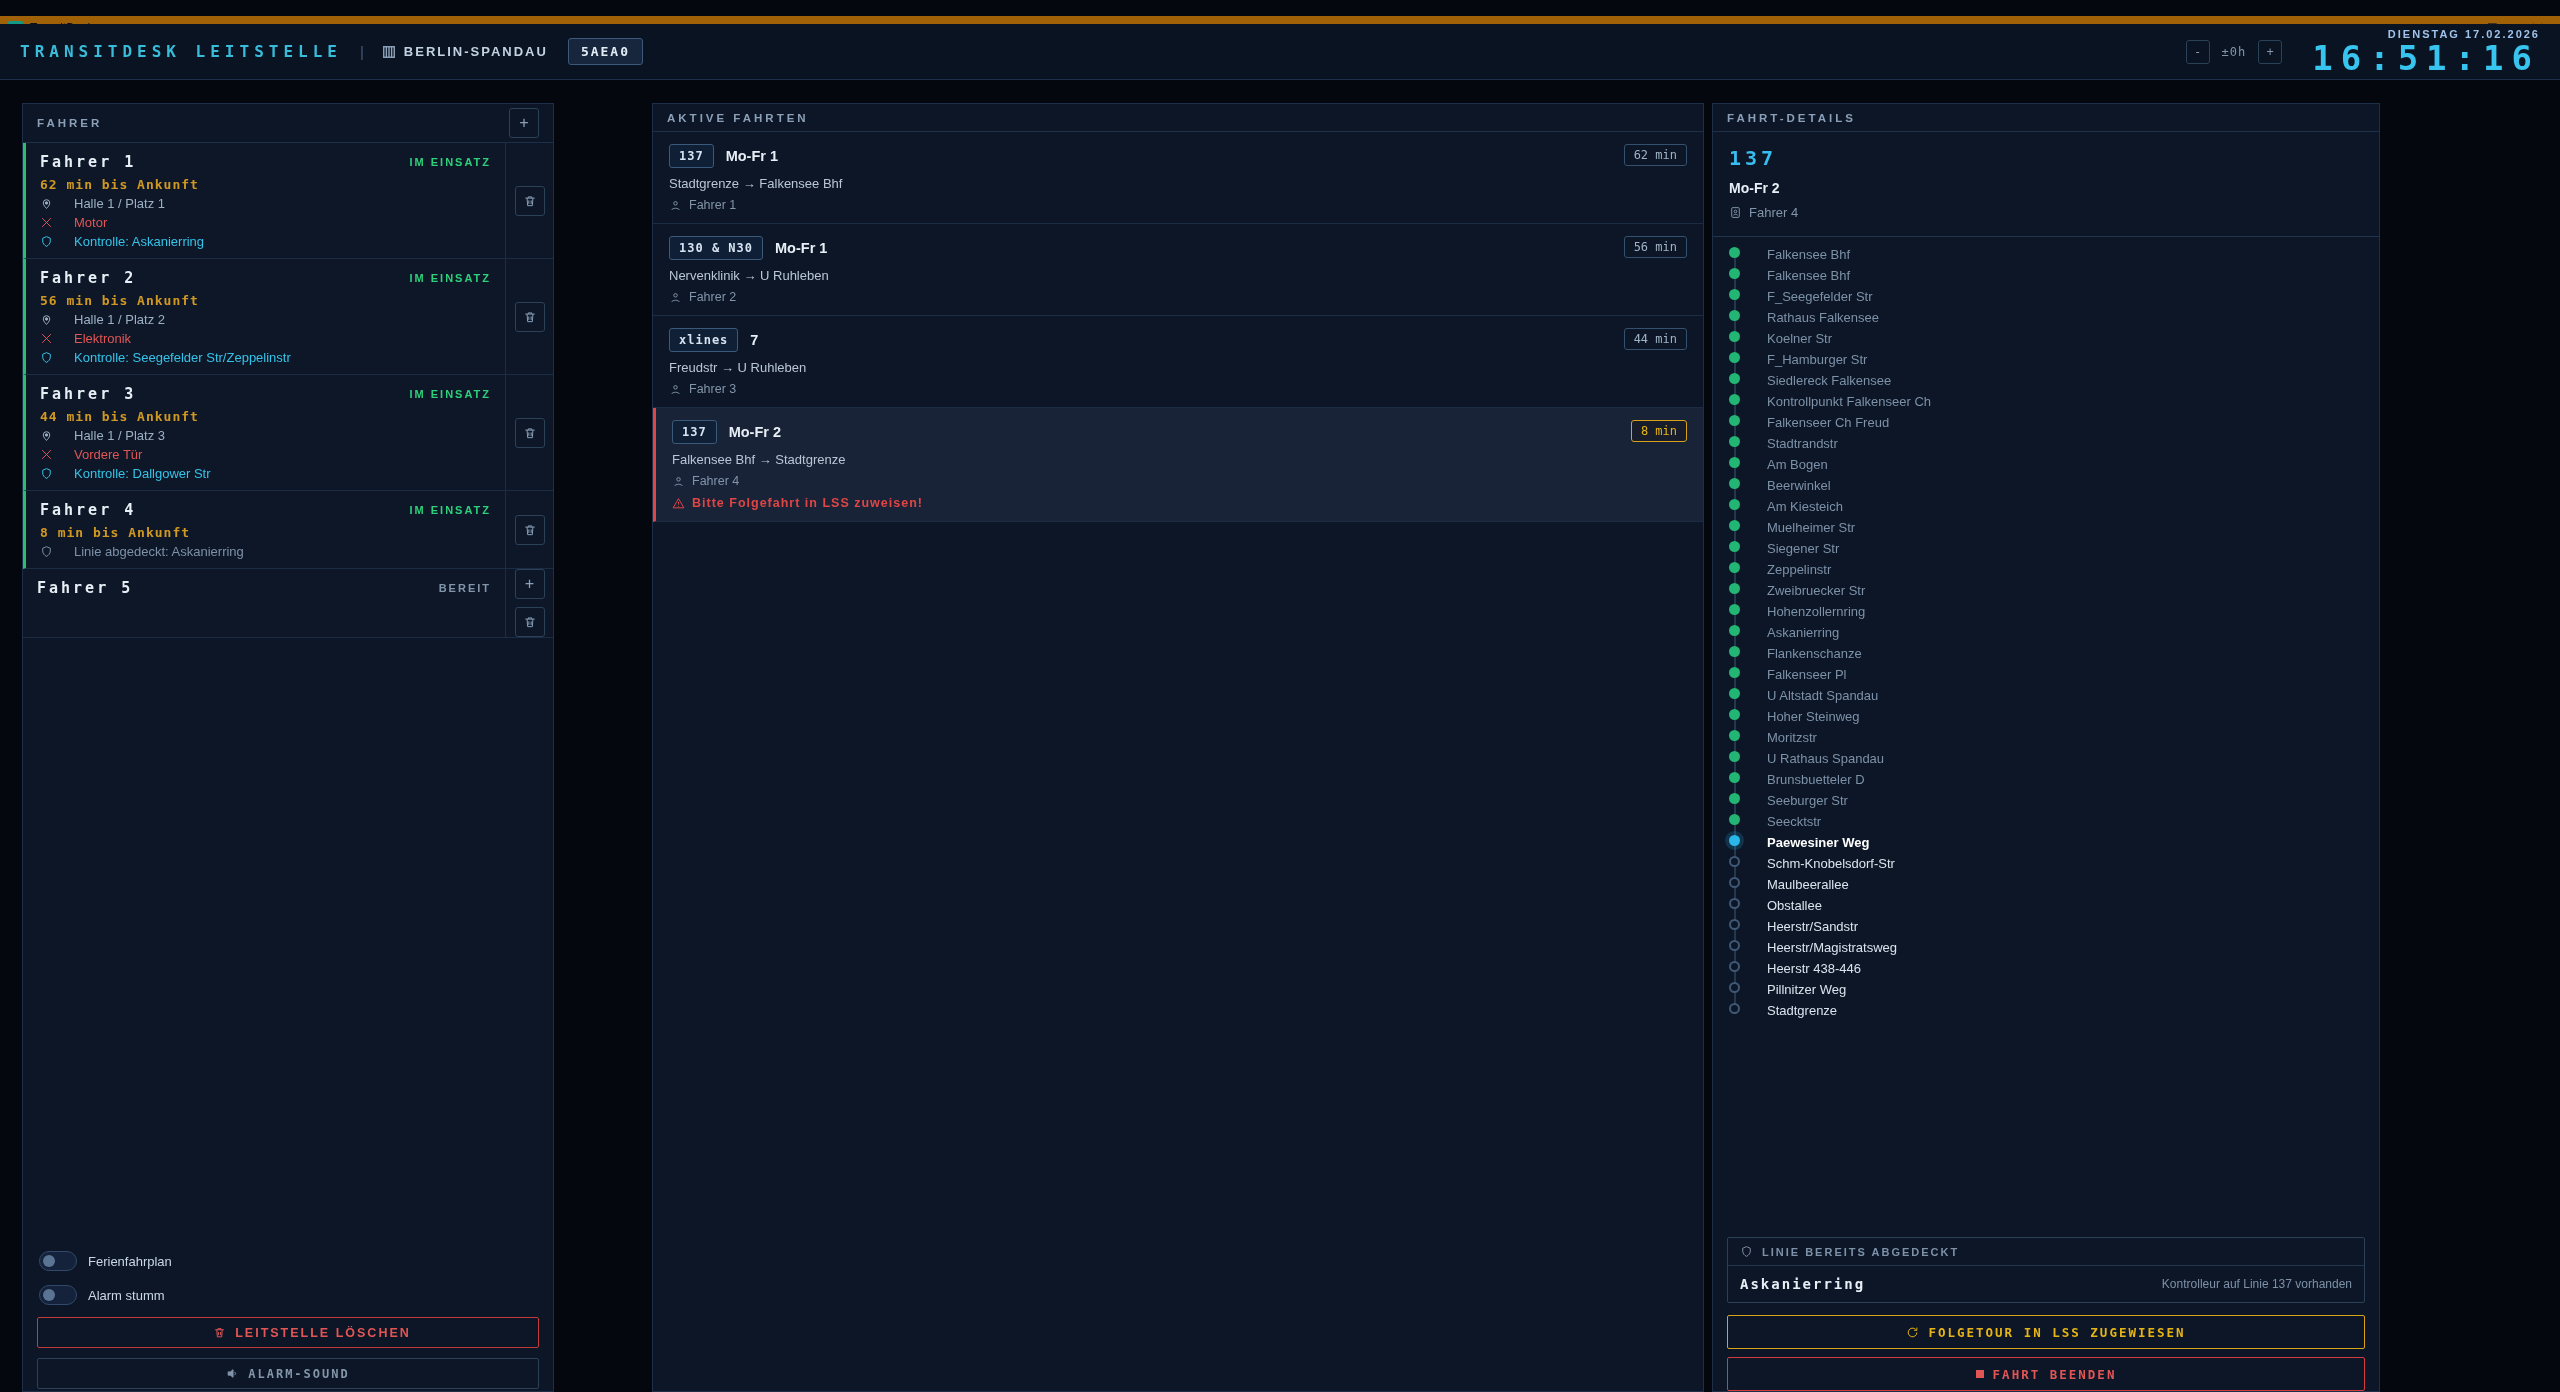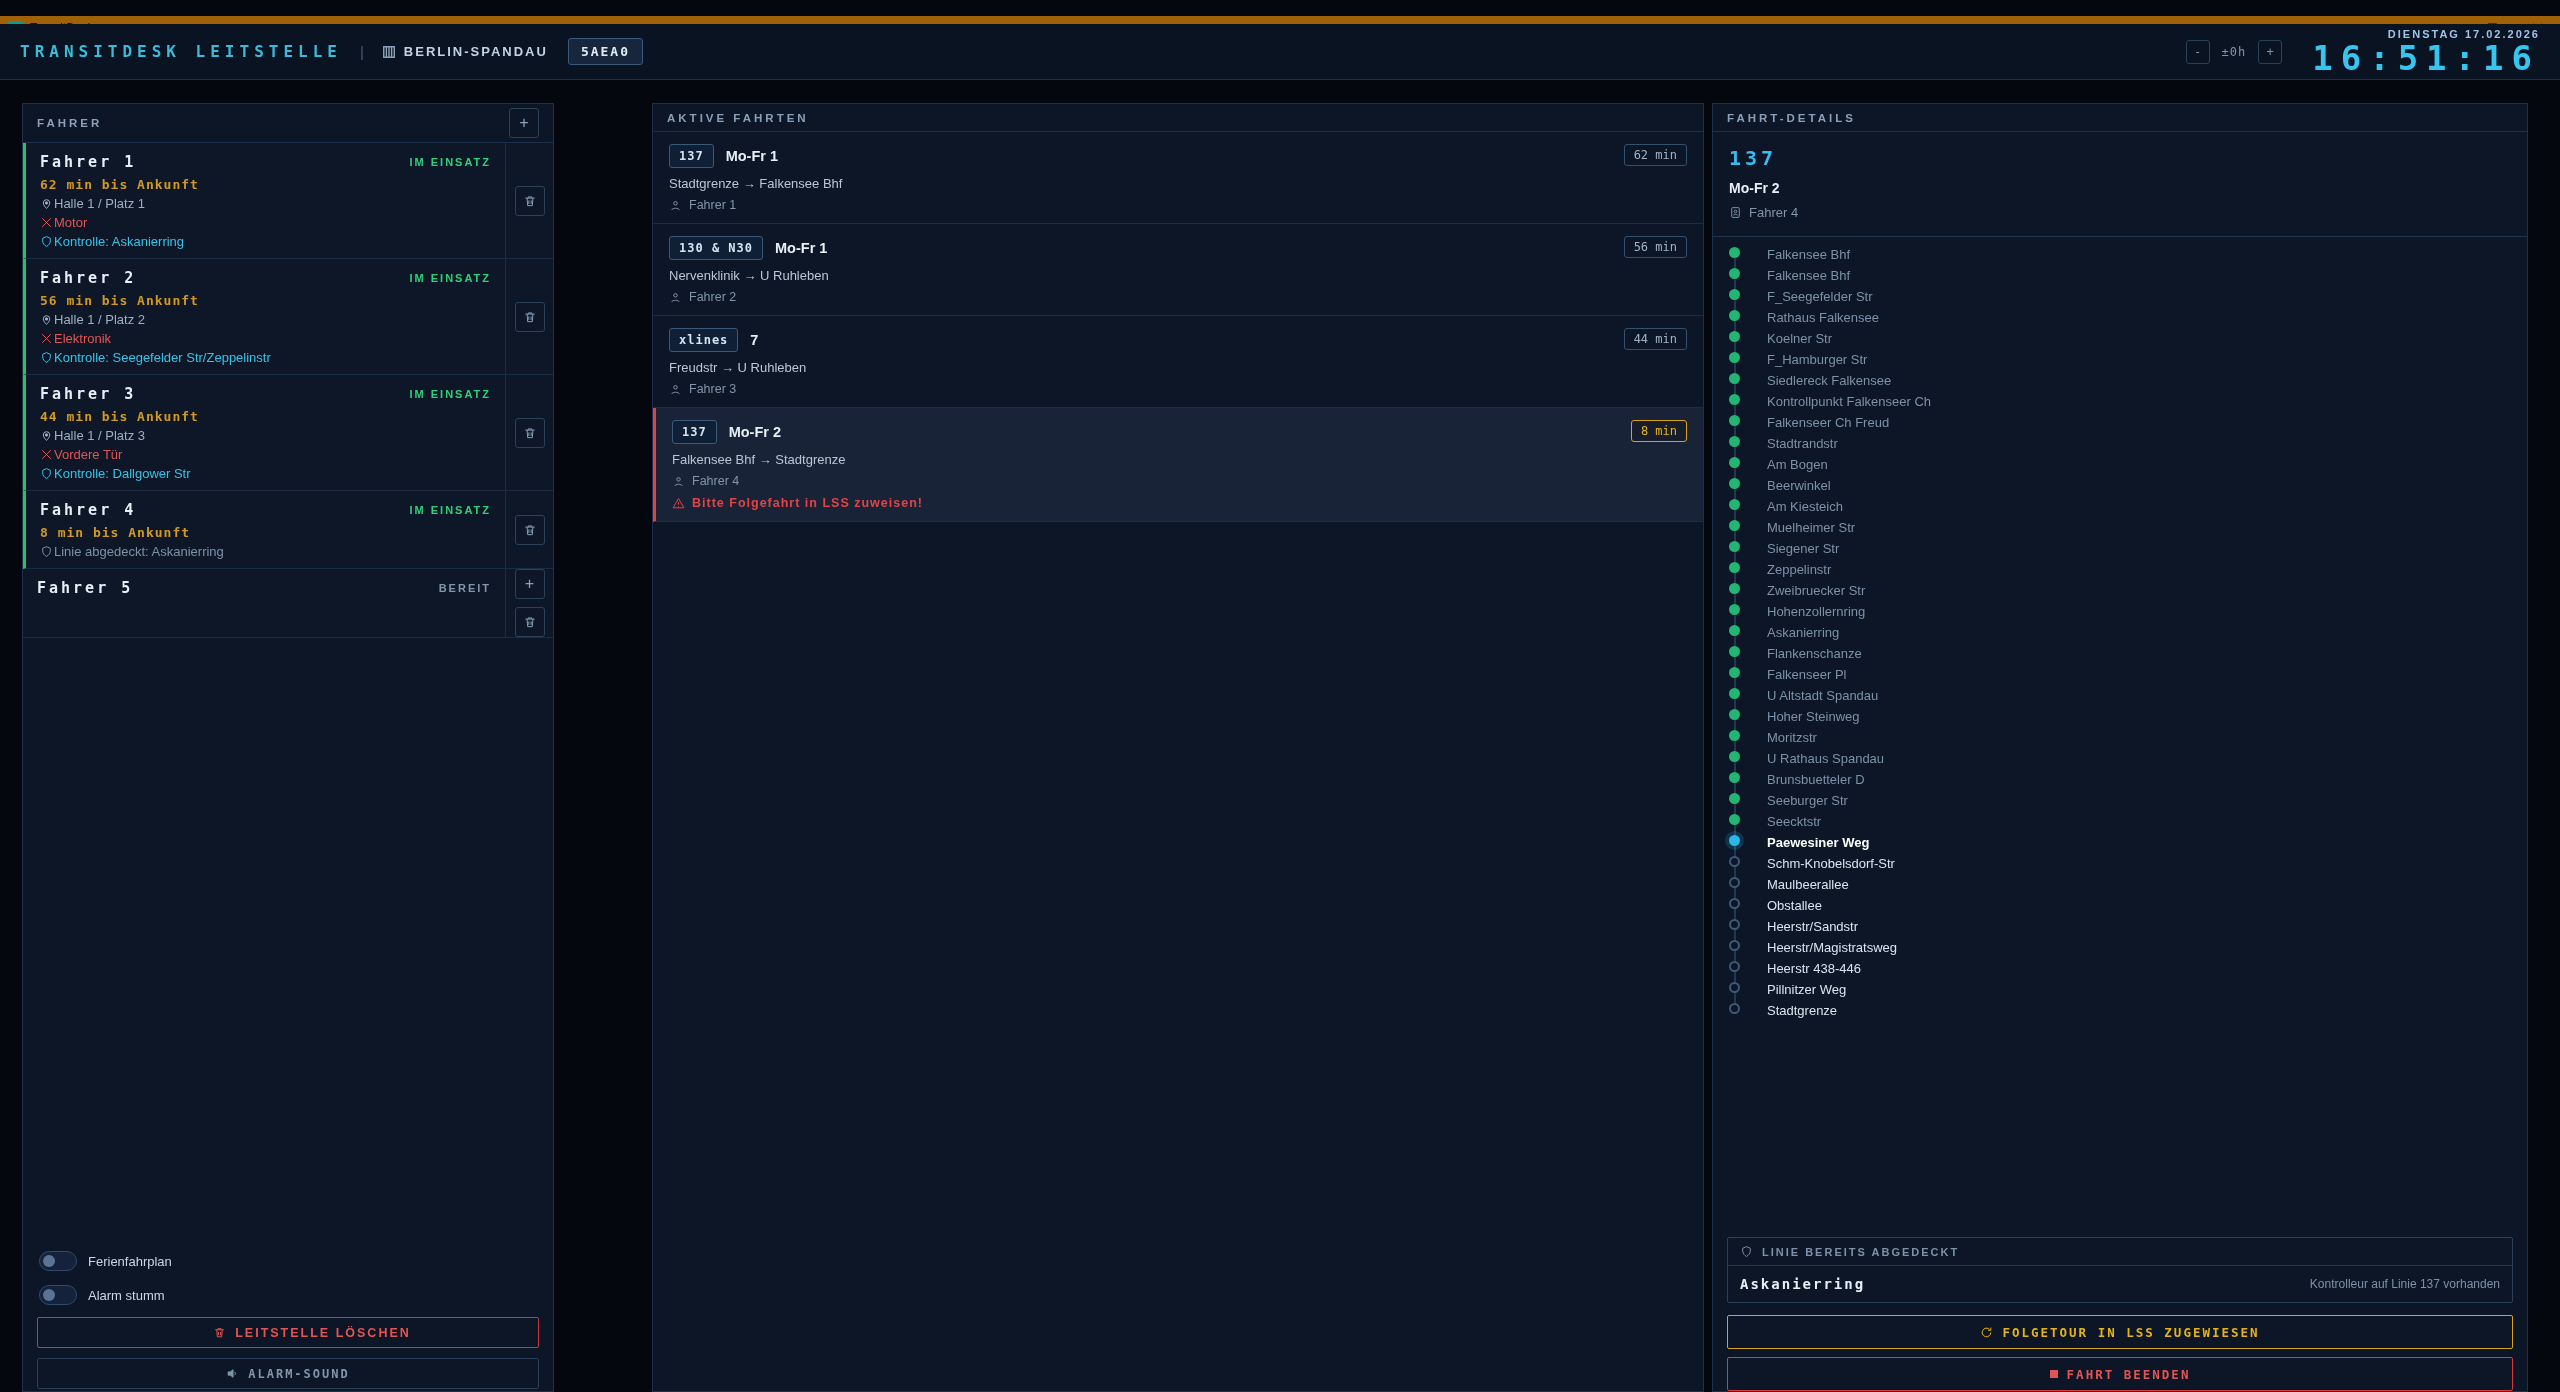--- a/index.html
+++ b/index.html
@@ -37,42 +37,42 @@
   .clock-col { display:flex; flex-direction:column; align-items:flex-end; }
   .hdr-date { color:#9fc3ea; font-weight:bold; font-size:11px; letter-spacing:2px; }
   .hdr-clock { color:#37c5ef; font:bold 34px "DejaVu Sans Mono",monospace; letter-spacing:8px;
                line-height:1; margin-top:1px; }
 
   
   .panel { position:absolute; top:79px; bottom:0; background:#0c1626; border:1px solid #1d2f49;
            display:flex; flex-direction:column; overflow:hidden; }
   #panel-drivers { left:22px;  width:532px; }
   #panel-trips   { left:652px; width:1052px; }
-  #panel-details { left:1712px; width:816px; }
+  #panel-details { left:1712px; width:668px; }
   .panel-head { display:flex; align-items:center; justify-content:space-between; min-height:36px;
                 padding:4px 14px; border-bottom:1px solid #1d2f49; }
   .panel-title { color:#8ba0b8; font-weight:bold; font-size:11.5px; letter-spacing:3px; }
   .icon-btn { width:30px; height:30px; border:1px solid #2b4158; border-radius:3px; background:transparent;
               color:#8ba0b8; display:flex; align-items:center; justify-content:center;
               font:15px "DejaVu Sans Mono",monospace; }
   .icon-btn svg { width:14px; height:14px; stroke:currentColor; fill:none; stroke-width:1.7; }
 
   
   .driver-card { display:flex; border-bottom:1px solid #1b2c44; background:#0d1728; }
   .driver-card.on-duty { border-left:3px solid #27c06b; }
   .drv-body { flex:1; padding:10px 14px 9px; }
   .drv-ctrl { width:48px; border-left:1px solid #1b2c44; display:flex; flex-direction:column;
               align-items:center; justify-content:center; gap:8px; }
   .drv-top { display:flex; align-items:center; justify-content:space-between; }
   .drv-name { font:bold 15px "DejaVu Sans Mono",monospace; color:#e8eef5; letter-spacing:3px; }
   .drv-status { font-weight:bold; font-size:11px; letter-spacing:2px; color:#2fd07a; }
   .drv-status.ready { color:#8295ab; }
   .drv-eta { font:bold 13px "DejaVu Sans Mono",monospace; color:#d29922; letter-spacing:1px;
              margin:6px 0 2px; }
-  .drv-line { display:flex; align-items:center; gap:1px; font-size:13px; color:#9db0c4; margin-top:4px; }
+  .drv-line { display:flex; align-items:center; gap:21px; font-size:13px; color:#9db0c4; margin-top:4px; }
   .drv-line.red  { color:#e25555; }
   .drv-line.cyan { color:#35c3e8; }
   .drv-line.dim  { color:#7d91a8; }
   .icon svg { width:13px; height:13px; stroke:currentColor; fill:none; stroke-width:1.8; display:block; }
 
   .drivers-spacer { flex:1; }
   .toggle-row { display:flex; align-items:center; gap:11px; padding:7px 16px; }
   .toggle { width:38px; height:20px; border-radius:10px; background:#14233b; border:1px solid #31496a;
             position:relative; flex:none; }
   .toggle .knob { position:absolute; left:3px; top:3px; width:12px; height:12px; border-radius:50%;

